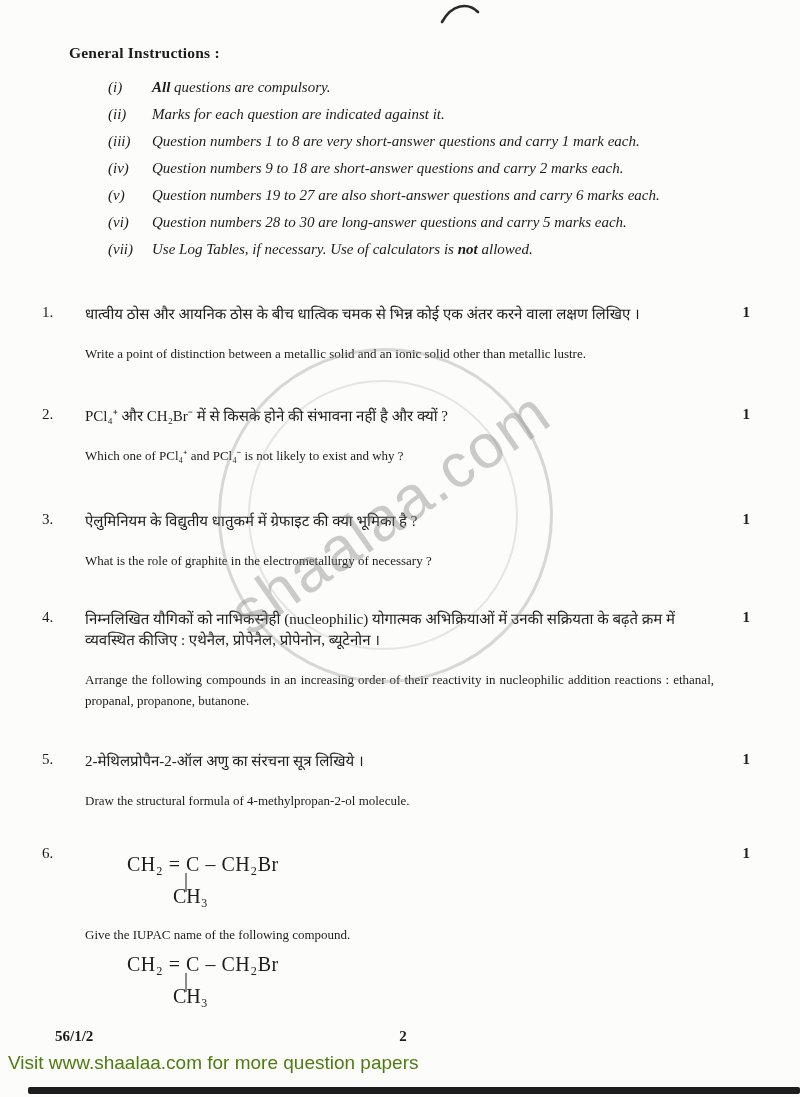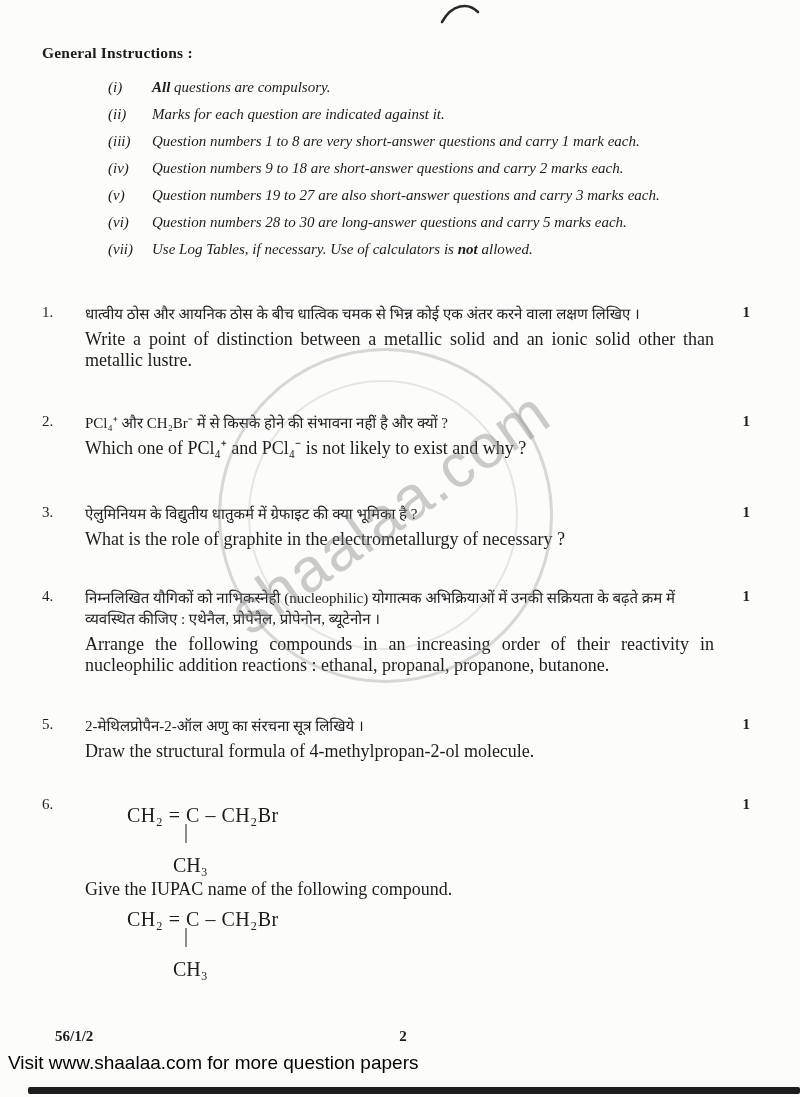--- a/index.html
+++ b/index.html
@@ -4,40 +4,40 @@
 <style>
   * { margin:0; padding:0; box-sizing:border-box; }
   html,body { background:#ffffff; }
   body { font-family:"Liberation Serif", serif; }
   .page {
     position:relative; width:800px; height:1097px; margin:0 auto;
     background:#fcfcfb; color:#1c1c1c; overflow:hidden;
   }
   .content { position:absolute; left:42px; right:50px; top:44px; }
 
-  .gi-heading { font-weight:bold; font-size:15.5px; letter-spacing:.2px; }
+  .gi-heading { font-weight:bold; font-size:15.5px; letter-spacing:.2px;margin-left:27px; }
   .gi-list { margin:15px 0 0 66px; }
   .gi-item { display:flex; margin-bottom:7px; font-style:italic; font-size:15px; line-height:20px; }
   .gi-num { width:44px; flex:none; }
   .gi-text { flex:1; }
   .gi-bold { font-weight:bold; }
 
   .question { display:flex; font-size:15px; }
   .q1 { margin-top:45px; } .q2 { margin-top:42px; } .q3 { margin-top:45px; }
   .q4 { margin-top:38px; } .q5 { margin-top:40px; } .q6 { margin-top:34px; }
   .q-num { width:43px; flex:none; }
   .q-body { flex:1; }
   .q-marks { width:36px; flex:none; text-align:right; font-weight:bold; }
   .q-hindi { line-height:21px; }
-  .q-english { margin-top:4px; line-height:21px; font-size:18px; text-align:justify; }
+  .q-english { margin-top:18px; line-height:21px; font-size:13px; text-align:justify; }
 
   .formula { margin:9px 0 2px 42px; font-size:20px; }
   .f-top { line-height:20px; letter-spacing:.5px; }
   .f-bond { padding-left:57px; line-height:12px; }
-  .f-bot { padding-left:46px; line-height:20px;margin-top:18px; }
+  .f-bot { padding-left:46px; line-height:20px; }
 
   .watermark { position:absolute; left:0; top:0; right:0; bottom:0; pointer-events:none; z-index:5; }
   .wm-circle {
     position:absolute; left:218px; top:348px; width:335px; height:335px;
     border:3px solid rgba(145,145,145,0.35); border-radius:50%;
   }
   .wm-circle2 {
     position:absolute; left:248px; top:380px; width:270px; height:270px;
     border:2px solid rgba(150,150,150,0.22); border-radius:50%;
   }
@@ -48,21 +48,21 @@
     color:rgba(128,128,128,0.40); letter-spacing:2px; white-space:nowrap;
   }
 
   .pen-mark { position:absolute; left:438px; top:0; }
 
   .footer { position:absolute; top:1028px; left:55px; right:49px; font-size:15px; font-weight:bold; }
   .page-num { position:absolute; left:50%; transform:translateX(-50%); }
 
   .banner {
     position:absolute; top:1052px; left:8px;
-    font-family:"Liberation Sans", sans-serif; font-size:19px; color:#000000;
+    font-family:"Liberation Sans", sans-serif; font-size:19px; color:#4d7c0f;
   }
   .bottom-strip {
     position:absolute; bottom:3px; left:28px; right:0; height:7px;
     background:#1d1d1d; border-radius:2px;
   }
 </style>
 </head>
 <body>
 
 <div class="page">
@@ -93,21 +93,21 @@
       <div class="gi-item">
         <span class="gi-num">(iii)</span>
         <span class="gi-text"><span>Question numbers 1 to 8 are very short-answer questions and carry 1 mark each.</span><span class="gi-bold"></span><span></span></span>
       </div>
       <div class="gi-item">
         <span class="gi-num">(iv)</span>
         <span class="gi-text"><span>Question numbers 9 to 18 are short-answer questions and carry 2 marks each.</span><span class="gi-bold"></span><span></span></span>
       </div>
       <div class="gi-item">
         <span class="gi-num">(v)</span>
-        <span class="gi-text"><span>Question numbers 19 to 27 are also short-answer questions and carry 3 marks each.</span><span class="gi-bold"></span><span></span></span>
+        <span class="gi-text"><span>Question numbers 19 to 27 are also short-answer questions and carry 6 marks each.</span><span class="gi-bold"></span><span></span></span>
       </div>
       <div class="gi-item">
         <span class="gi-num">(vi)</span>
         <span class="gi-text"><span>Question numbers 28 to 30 are long-answer questions and carry 5 marks each.</span><span class="gi-bold"></span><span></span></span>
       </div>
       <div class="gi-item">
         <span class="gi-num">(vii)</span>
         <span class="gi-text"><span>Use Log Tables, if necessary. Use of calculators is </span><span class="gi-bold">not</span><span> allowed.</span></span>
       </div>
     </div>

